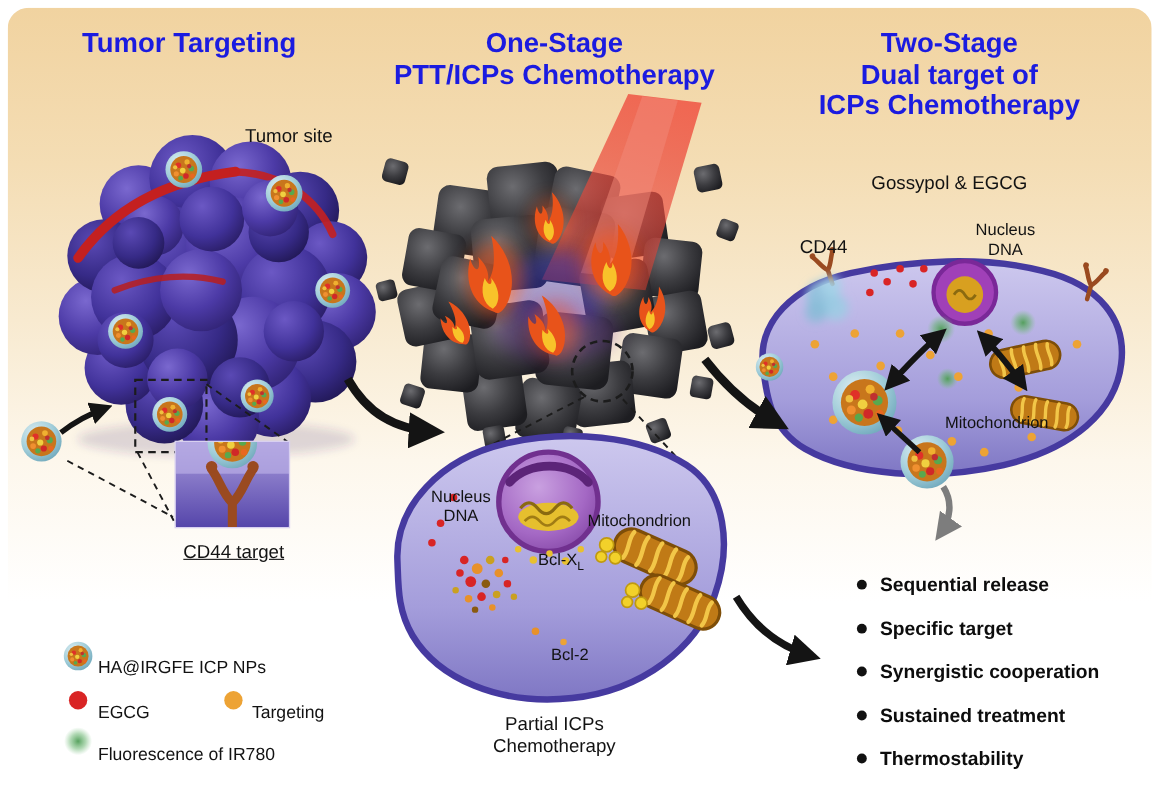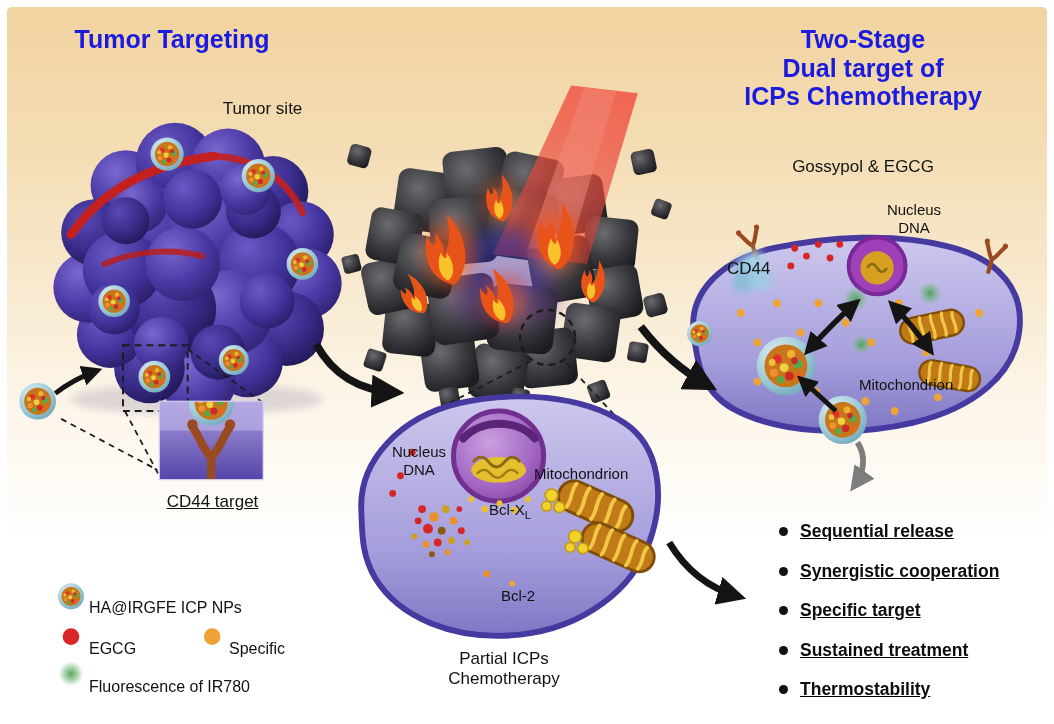--- a/index.html
+++ b/index.html
@@ -1,30 +1,30 @@
 <!DOCTYPE html>
 <html><head>
 <meta charset="utf-8">
 <style>
   * { margin:0; padding:0; box-sizing:border-box; }
   html,body { background:#ffffff; }
   body { width:1054px; height:724px; font-family:"Liberation Sans", sans-serif; }
   .canvas {
     position:relative; width:1054px; height:724px;
-    border:7px solid #ffffff; border-radius:12px; overflow:hidden;
+    border:7px solid #ffffff; border-radius:26px; overflow:hidden;
     background:linear-gradient(180deg,#f1d3a0 0%, #f4ddb4 20%, #f8ead0 40%, #fdf7ec 58%, #ffffff 76%, #ffffff 100%);
   }
   .art { position:absolute; inset:0; width:100%; height:100%; }
   .lbl { position:absolute; color:#121212; font-size:17px; line-height:1.2; }
   .center { text-align:center; }
   .pre { white-space:pre-line; }
   .title { position:absolute; color:#1b1be0; font-weight:bold; font-size:25px; line-height:1.14; text-align:center; white-space:pre-line; }
   .small { font-size:15px; }
   .legend-text { position:absolute; color:#121212; font-size:16px; }
-  .bullets { position:absolute; left:772px; top:505px; list-style:none;text-decoration:underline; }
+  .bullets { position:absolute; left:772px; top:505px; list-style:none; }
   .bullets li { display:flex; align-items:center; gap:12px; height:39.5px; }
   .bullets .dot { width:9px; height:9px; border-radius:50%; background:#111; flex-shrink:0; }
   .bullets .btxt { font-weight:bold; font-size:17.5px; color:#0d0d0d; }
   .sub { font-size:11px; vertical-align:-4px; }
 </style>
 </head>
 <body>
 
 <div class="canvas">
 
@@ -357,58 +357,60 @@
 
     <g>
       <use href="#np" transform="translate(62,601) scale(0.78)"></use>
       <circle cx="62" cy="642" r="8.5" fill="#d92525"></circle>
       <circle cx="206" cy="642" r="8.5" fill="#eda335"></circle>
       <circle cx="62" cy="680" r="13" fill="url(#gGreen)"></circle>
     </g>
   </svg>
 
   <div class="title" style="left:40px; top:18px; width:250px;">Tumor Targeting</div>
+  <div class="title" style="left:347px; top:18px; width:300px;">One-Stage
+PTT/ICPs Chemotherapy</div>
   <div class="title" style="left:726px; top:18px; width:260px;">Two-Stage
 Dual target of
 ICPs Chemotherapy</div>
 
-  <div class="lbl center" style="left:193px; top:92px; width:125px;">Tumor site</div>
+  <div class="lbl center" style="left:193px; top:107px; width:125px;">Tumor site</div>
   <div class="lbl center" style="left:138px; top:485px; width:135px;text-decoration:underline;">CD44 target</div>
 
   <div class="lbl center pre small" style="left:372px; top:436px; width:80px;">Nucleus
 DNA</div>
   <div class="lbl small" style="left:527px; top:458px;">Mitochondrion</div>
   <div class="lbl small" style="left:482px; top:494px;"><span>Bcl-X</span><span class="sub">L</span></div>
   <div class="lbl small" style="left:494px; top:556px;margin-top:24px;">Bcl-2</div>
   <div class="lbl center pre" style="left:407px; top:642px; width:180px;">Partial ICPs
 Chemotherapy</div>
 
   <div class="lbl center" style="left:758px; top:150px; width:196px;">Gossypol &amp; EGCG</div>
-  <div class="lbl" style="left:720px; top:208px;margin-top:44px;">CD44</div>
+  <div class="lbl" style="left:720px; top:208px;">CD44</div>
   <div class="lbl center pre small" style="left:868px; top:194px; width:78px;">Nucleus
 DNA</div>
   <div class="lbl small" style="left:852px; top:369px;">Mitochondrion</div>
 
   <div class="legend-text" style="left:82px; top:592px;">HA@IRGFE ICP NPs</div>
   <div class="legend-text" style="left:82px; top:633px;">EGCG</div>
-  <div class="legend-text" style="left:222px; top:633px;">Specific</div>
+  <div class="legend-text" style="left:222px; top:633px;">Targeting</div>
   <div class="legend-text" style="left:82px; top:671px;text-align:right;">Fluorescence of IR780</div>
 
   <ul class="bullets">
     <li>
         <span class="dot"></span>
         <span class="btxt">Sequential release</span>
       </li>
     <li>
         <span class="dot"></span>
-        <span class="btxt">Synergistic cooperation</span>
+        <span class="btxt">Specific target</span>
       </li>
     <li>
         <span class="dot"></span>
-        <span class="btxt">Specific target</span>
+        <span class="btxt">Synergistic cooperation</span>
       </li>
     <li>
         <span class="dot"></span>
         <span class="btxt">Sustained treatment</span>
       </li>
     <li>
         <span class="dot"></span>
         <span class="btxt">Thermostability</span>
       </li>
   </ul>

